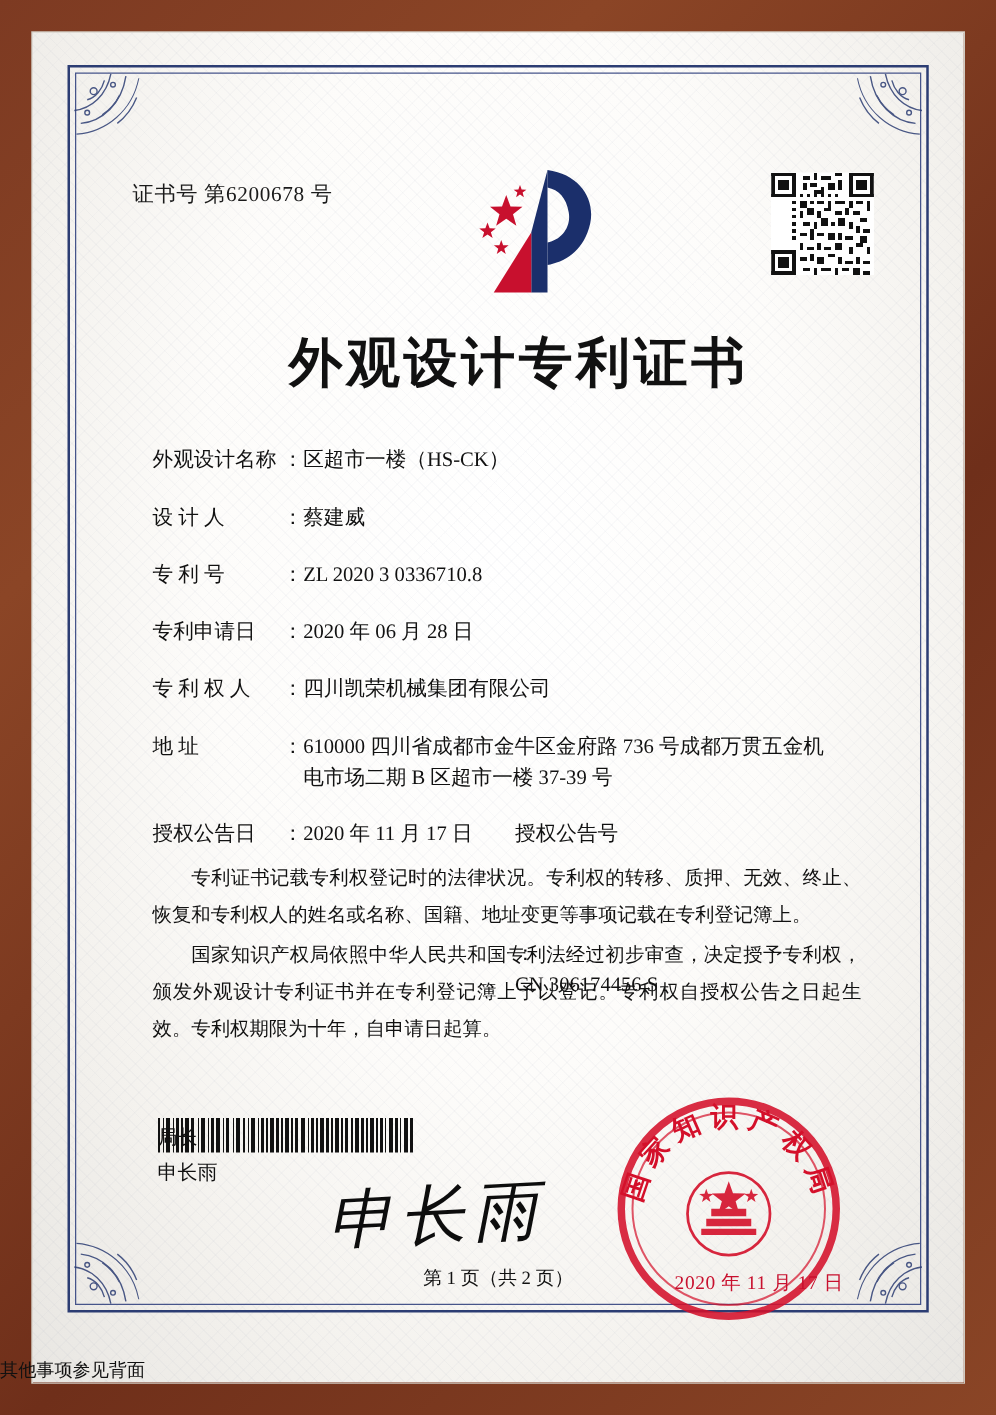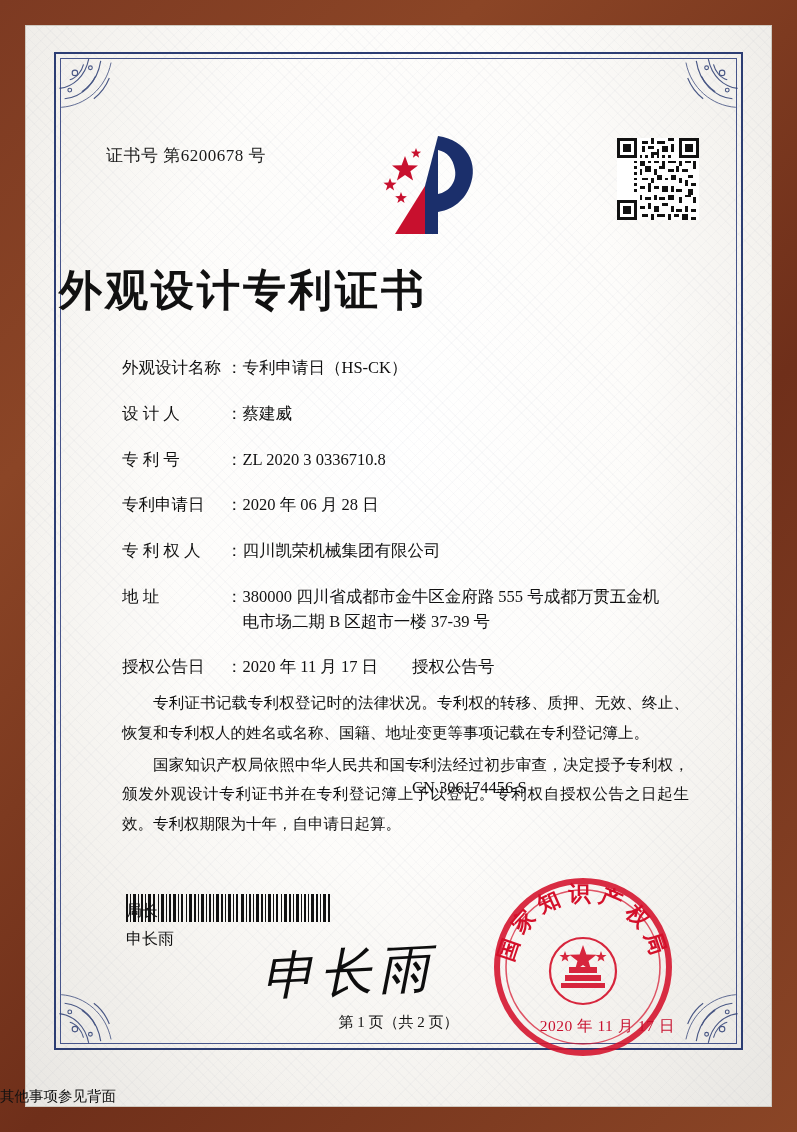--- a/index.html
+++ b/index.html
@@ -67,21 +67,21 @@
   }
   #qr {
     position:absolute; right:72px; top:112px; width:82px; height:82px;
     background:#fff;
   }
   #qr svg { display:block; }
 
   
   #title {
     position:absolute; top:236px; left:0; right:0;
-    text-align:left;
+    text-align:center;
     font-size:43px; font-weight:bold;
     letter-spacing:3px;
     color:#111;
     font-family:Liberation Mono, monospace;
     margin-left:33px;
   }
 
   
   #fields {
     position:absolute; left:96px; top:330px; right:78px;
@@ -352,21 +352,21 @@
       </svg>
     </div>
 
     <div id="title">外观设计专利证书</div>
 
     <div id="fields">
 
       <div class="field">
         <div class="flabel">外观设计名称</div>
         <div class="fcolon">：</div>
-        <div class="fvalue">专利申请日（HS-CK）</div>
+        <div class="fvalue">区超市一楼（HS-CK）</div>
       </div>
 
       <div class="field">
         <div class="flabel">设  计  人</div>
         <div class="fcolon">：</div>
         <div class="fvalue">蔡建威</div>
       </div>
 
       <div class="field">
         <div class="flabel">专  利  号</div>
@@ -383,21 +383,21 @@
       <div class="field">
         <div class="flabel">专 利 权 人</div>
         <div class="fcolon">：</div>
         <div class="fvalue">四川凯荣机械集团有限公司</div>
       </div>
 
       <div class="field">
         <div class="flabel">地      址</div>
         <div class="fcolon">：</div>
         <div class="fvalue">
-          <span class="cont">380000  四川省成都市金牛区金府路 555 号成都万贯五金机</span>
+          <span class="cont">610000  四川省成都市金牛区金府路 736 号成都万贯五金机</span>
           <span class="cont">电市场二期 B 区超市一楼 37-39 号</span>
         </div>
       </div>
 
       <div class="field row-split">
         <div class="seg1" style="display:flex;">
           <div class="flabel">授权公告日</div>
           <div class="fcolon">：</div>
           <div class="fvalue">2020 年 11 月 17 日</div>
         </div>

